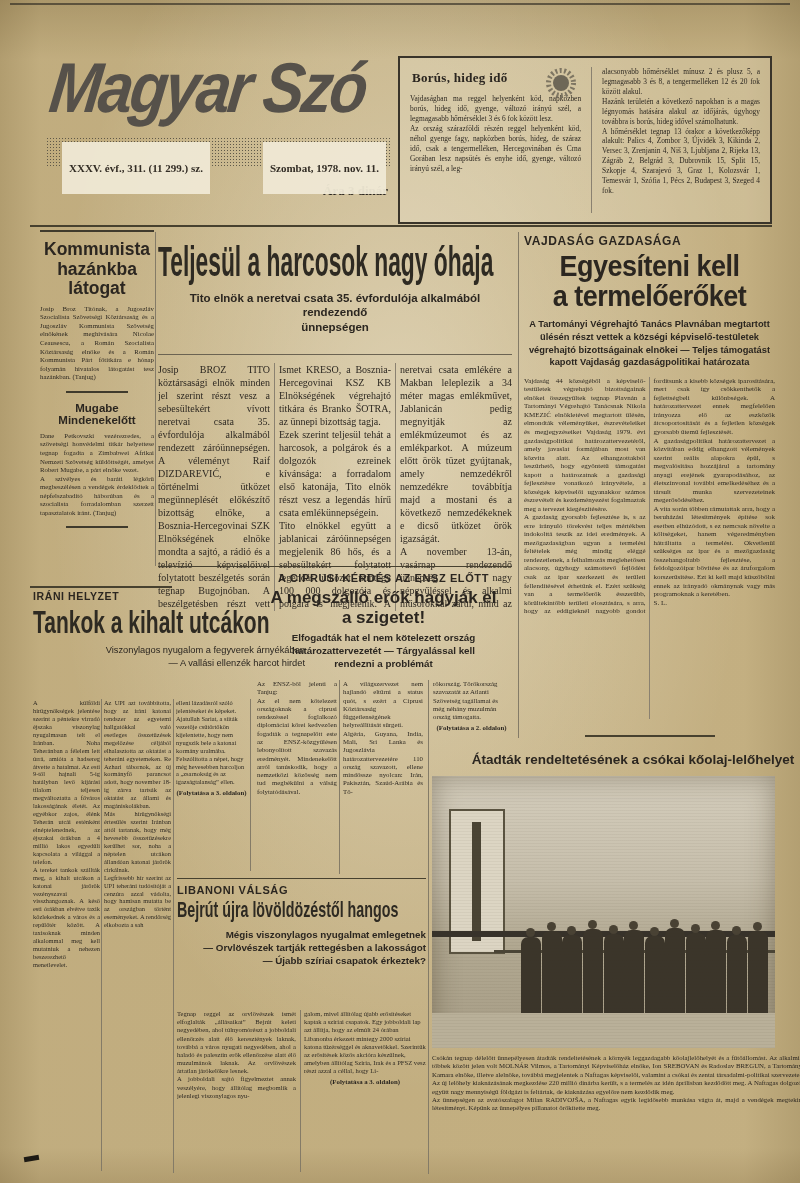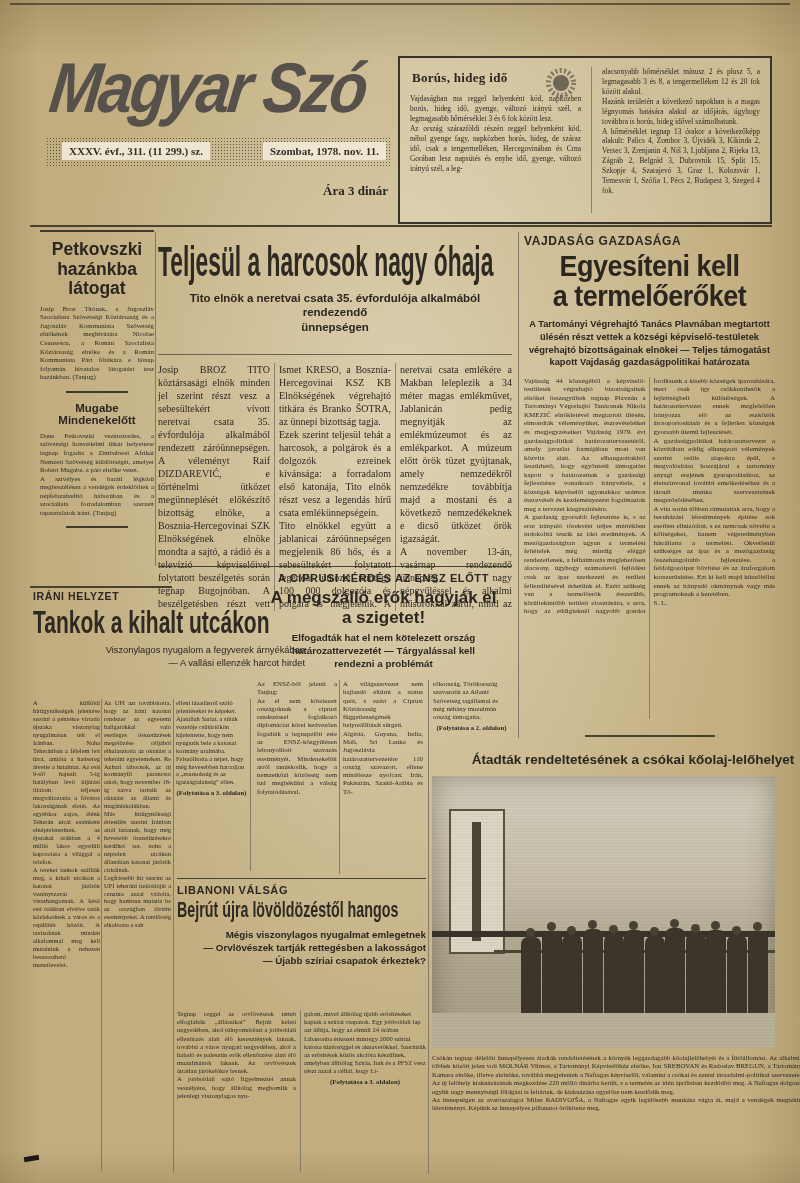--- a/index.html
+++ b/index.html
@@ -24,21 +24,21 @@
   .divider{width:62px;height:2px;background:#3f3a2c;margin:9px auto;}
   .continuation{font-weight:bold;font-size:6.8px;text-align:center;margin-top:3px;font-family:"Liberation Serif",serif;}
 
   
   #masthead{left:46px;top:56px;width:344px;}
   #logo{font-family:"Liberation Sans",sans-serif;font-weight:bold;font-style:italic;
         font-size:62px;line-height:1.05;letter-spacing:-3px;color:#56514a;
         transform:skewX(-7deg) scaleY(1.14);transform-origin:left bottom;margin-top:4px;}
   #issue-band{position:relative;margin-top:12px;height:30px;
         background-image:radial-gradient(#5a5446 34%, transparent 36%);background-size:3px 3px;opacity:.95;}
-  .band-box{position:absolute;top:5px;background:#f0e9d5;padding:3px 7px;font-weight:bold;font-size:11px;white-space:nowrap;}
+  .band-box{position:absolute;top:5px;background:#f0e9d5;padding:20px 7px;font-weight:bold;font-size:11px;white-space:nowrap;}
   #price{text-align:right;font-weight:bold;font-size:13px;margin-top:16px;padding-right:2px;}
 
   
   #weather{left:398px;top:56px;width:374px;height:168px;border:2px solid #39342a;
            display:flex;box-sizing:border-box;padding:9px 10px;gap:10px;background:rgba(255,253,244,.18);}
   #weather .wcol{font-size:7.4px;line-height:1.34;}
   #w-left{width:182px;position:relative;}
   #w-right{width:168px;border-left:1px solid #8a8170;padding-left:10px;}
   #w-title{font-weight:bold;font-size:13px;letter-spacing:.3px;margin:2px 0 8px 2px;}
   #sun{position:absolute;right:2px;top:-2px;}
@@ -148,21 +148,21 @@
     <div id="w-right" class="wcol">
       <div class="body-text prelines">alacsonyabb hőmérséklet mínusz 2 és plusz 5, a legmagasabb 3 és 8, a tengermelléken 12 és 20 fok között alakul.
 Hazánk területén a következő napokban is a magas légnyomás hatására alakul az időjárás, úgyhogy továbbra is borús, hideg idővel számolhatunk.
 A hőmérséklet tegnap 13 órakor a következőképp alakult: Palics 4, Zombor 3, Újvidék 3, Kikinda 2, Versec 3, Zrenjanin 4, Niš 3, Ljubljana 2, Rijeka 13, Zágráb 2, Belgrád 3, Dubrovnik 15, Split 15, Szkopje 4, Szarajevó 3, Graz 1, Kolozsvár 1, Temesvár 1, Szófia 1, Pécs 2, Budapest 3, Szeged 4 fok.</div>
     </div>
   </div>
 
   <div class="hr" style="left:30px;top:225px;width:742px;height:2px;"></div>
 
   <div class="abs" id="left-col">
-    <div id="ceausescu-headline">Petkovszki hazánkba látogat</div>
+    <div id="ceausescu-headline">Kommunista hazánkba látogat</div>
     <div id="ceausescu-body" class="body-text prelines">Josip Broz Titónak, a Jugoszláv Szocialista Szövetségi Köztársaság és a Jugoszláv Kommunista Szövetség elnökének meghívására Nicolae Ceausescu, a Román Szocialista Köztársaság elnöke és a Román Kommunista Párt főtitkára e hónap folyamán hivatalos látogatást tesz hazánkban. (Tanjug)</div>
     <div class="divider"></div>
     <div id="mugabe-headline">Mugabe Mindenekelőtt</div>
     <div id="mugabe-body" class="body-text prelines">Dane Petkovszki vezérezredes, a szövetségi honvédelmi titkár helyettese tegnap fogadta a Zimbabwei Afrikai Nemzeti Szövetség küldöttségét, amelyet Robert Mugabe, a párt elnöke vezet.
 A szívélyes és baráti légkörű megbeszélésen a vendégek érdeklődtek a népfelszabadító háborúban és a szocialista forradalomban szerzett tapasztalatok iránt. (Tanjug)</div>
     <div class="divider"></div>
   </div>
 
   <div class="abs" id="main-article">
     <div id="main-headline-wrap">

